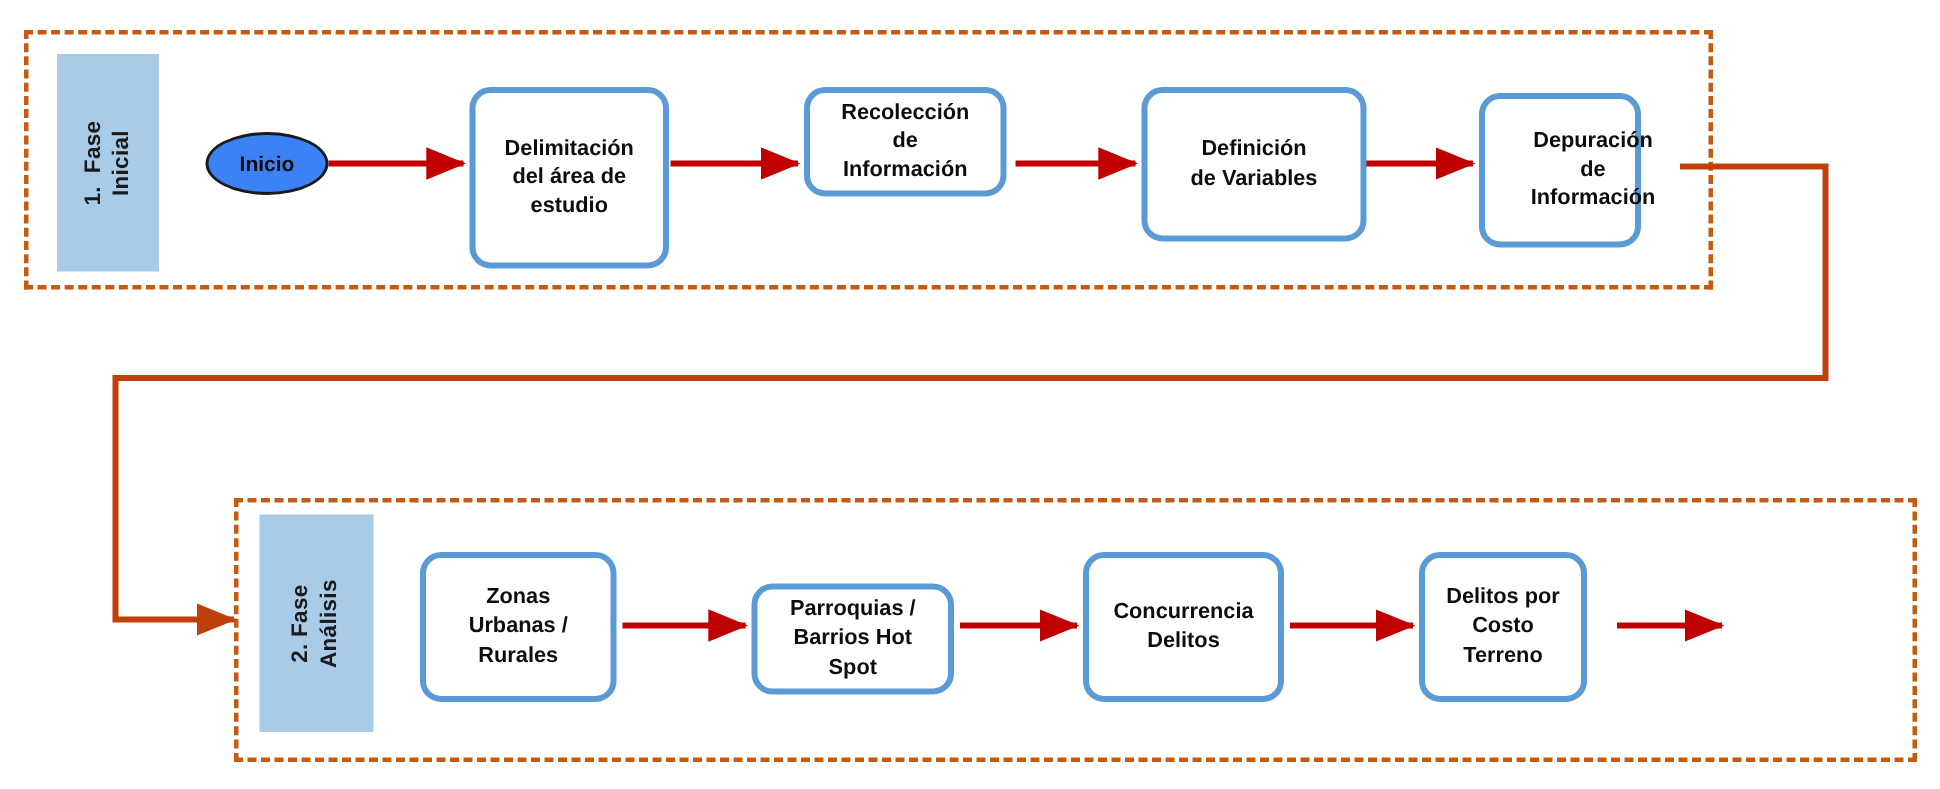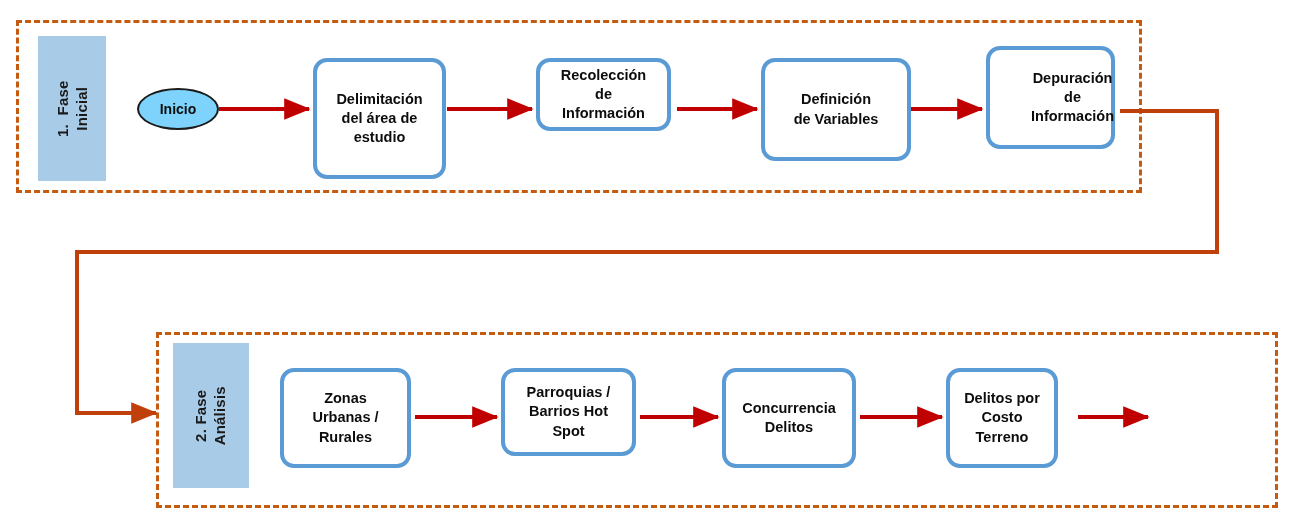--- a/index.html
+++ b/index.html
@@ -66,21 +66,21 @@
     color: #0d0d0d;
     line-height: 1.32;
     white-space: pre-line;
     padding: 2px 4px;
   }
 
   
   .terminator {
     position: absolute;
     box-sizing: border-box;
-    background: #7dd3fc;
+    background: #3b82f6;
     border: 2.5px solid #1b1b1b;
     border-radius: 50%;
     display: flex;
     align-items: center;
     justify-content: center;
     font-weight: bold;
     font-size: 14px;
     color: #0d0d0d;
   }
 
@@ -139,34 +139,34 @@
 del área de
 estudio</div>
 
   <div class="process-box" style="left:536px; top:58px; width:135px; height:73px;">Recolección
 de
 Información</div>
 
   <div class="process-box" style="left:761px; top:58px; width:150px; height:103px;">Definición
 de Variables</div>
 
-  <div class="process-box" style="left:986px; top:46px; width:129px; height:103px;padding-left:48px;">Depuración
+  <div class="process-box" style="left:986px; top:62px; width:108px; height:103px;padding-left:48px;">Depuración
 de
 Información</div>
 
   <div id="phase2-band" class="phase-band">
     <span class="phase-band-text">2. Fase
 Análisis</span>
   </div>
 
   <div class="process-box" style="left:280px; top:368px; width:131px; height:100px;">Zonas
 Urbanas /
 Rurales</div>
 
-  <div class="process-box" style="left:501px; top:368px; width:135px; height:88px;">Parroquias /
+  <div class="process-box" style="left:501px; top:389px; width:135px; height:74px;">Parroquias /
 Barrios Hot
 Spot</div>
 
   <div class="process-box" style="left:722px; top:368px; width:134px; height:100px;">Concurrencia
 Delitos</div>
 
   <div class="process-box" style="left:946px; top:368px; width:112px; height:100px;">Delitos por
 Costo
 Terreno</div>
 

